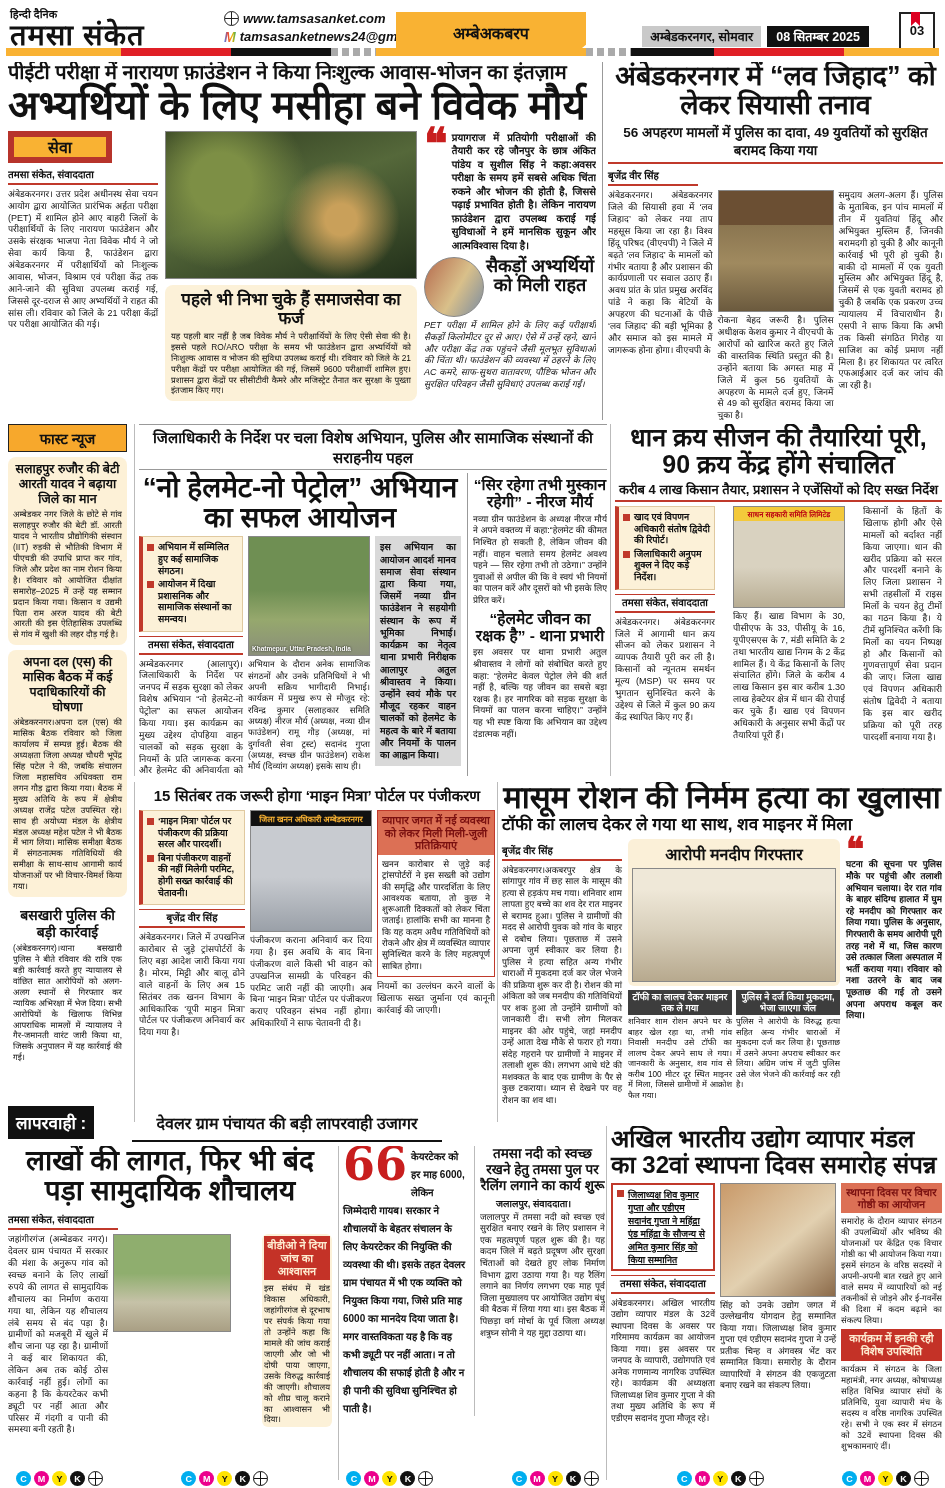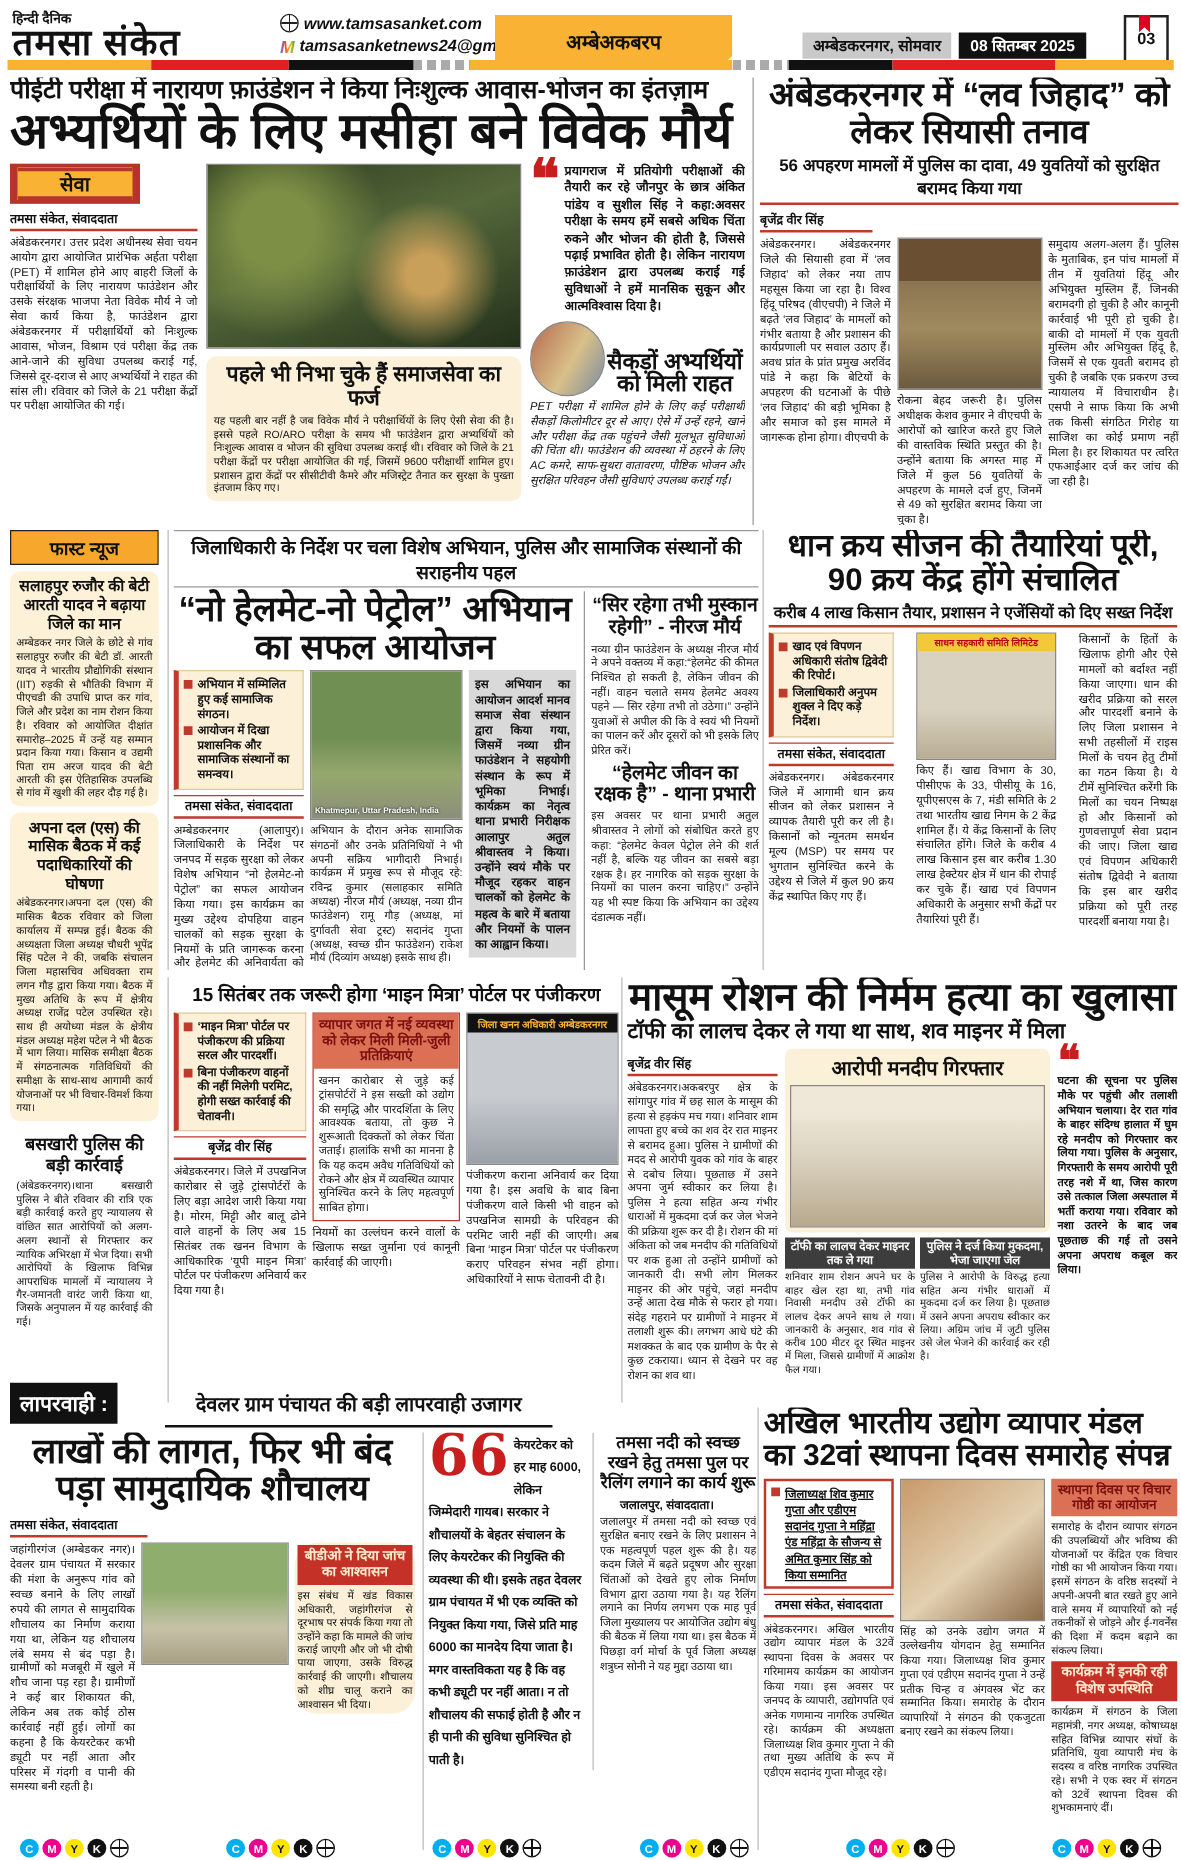--- a/index.html
+++ b/index.html
@@ -44,21 +44,21 @@
   .pet-row{display:flex;gap:7px;margin-top:5px;}
   .tag-seva{width:92px;background:#F9B233;border:3px solid #B7342B;border-left-width:6px;border-right-width:6px;
     text-align:center;font-weight:800;font-size:16px;padding:2px 0;box-shadow:inset 0 3px 0 #B7342B, inset 0 -3px 0 #B7342B;}
   .ph-pet1{height:146px;background:radial-gradient(circle at 22% 35%,#7d8f45 0 14%,transparent 40%),
     radial-gradient(circle at 70% 60%,#c9a05a 0 8%,transparent 30%),
     linear-gradient(160deg,#2e3b1f,#55683a 45%,#22301a);}
   .capbox{background:#FCF1D8;border-radius:8px;padding:5px 6px;margin-top:6px;flex:1;}
   .cap-title{font-size:17px;font-weight:800;text-align:center;line-height:1.12;}
   .cap-text{font-size:8.4px;line-height:1.3;margin-top:3px;}
   .pet-quote{font-size:10px;font-weight:700;line-height:1.35;}
-  .relief-row{display:flex;gap:0;align-items:flex-end;margin-top:5px;}
+  .relief-row{display:flex;gap:0;align-items:flex-start;margin-top:5px;}
   .ph-pet2{width:58px;height:58px;border-radius:50%;flex:0 0 auto;border:1px solid #888;
     background:linear-gradient(120deg,#b56a4e,#d9c08a 55%,#7a8ba0);}
   .relief-title{font-size:18px;font-weight:800;line-height:1.05;text-align:center;}
   .relief-text{font-size:9px;font-style:italic;line-height:1.3;margin-top:3px;}
   
   .lj{border-left:1px solid #999;padding-left:5px;}
   .lj-headline{font-size:27px;font-weight:800;text-align:center;line-height:1.08;}
   .lj-subdeck{font-size:13.5px;font-weight:800;text-align:center;border-bottom:2px solid #c0392b;padding:3px 0;}
   .lj-grid{display:flex;gap:5px;margin-top:3px;}
   .ph-lj{height:120px;background:linear-gradient(180deg,#6b4f33 0 28%,#8a7550 28%,#a08a5f 60%,#6b5a3e);}
@@ -99,21 +99,21 @@
   .ar-title{font-size:16px;font-weight:800;text-align:center;margin-bottom:3px;}
   .ph-ro{height:112px;background:linear-gradient(180deg,#efe8d8 0 18%,#d8cfbb 55%,#b7a98e);}
   .cap-row{display:flex;gap:4px;margin-top:4px;}
   .cap-col{flex:1;}
   .cap-head{background:#3d3d3d;color:#fff;font-size:9.3px;font-weight:800;text-align:center;padding:2px;line-height:1.15;}
   .cap-body{font-size:8.2px;line-height:1.28;margin-top:2px;}
   
   .lp-kicker{font-size:16px;font-weight:800;text-align:center;border-bottom:2px solid #111;padding-bottom:2px;}
   .tl-headline{font-size:28px;font-weight:800;text-align:center;line-height:1.08;}
   .ph-tl{height:96px;background:linear-gradient(180deg,#8fae6e 0 40%,#c6c2a8 70%,#a99f84);}
-  .bdo-box{background:#FCF1D8;border-radius:18px;padding:2px;}
+  .bdo-box{background:#FCF1D8;border-radius:6px;padding:2px;margin-left:26px;}
   .bdo-title{background:#C43227;color:#FDEBD0;font-weight:800;font-size:11px;text-align:center;padding:3px;line-height:1.15;}
   .bdo-text{font-size:8.4px;line-height:1.3;margin-top:3px;}
   .q66{color:#c81e1e;font-size:46px;font-weight:800;line-height:0.8;font-family:"DejaVu Serif",serif;float:left;margin-right:4px;}
   .q66-text{font-size:10px;font-weight:700;line-height:1.32;}
   .rv-title{font-size:13.5px;font-weight:800;text-align:center;line-height:1.2;}
   .rv-byline{font-size:9.5px;font-weight:800;text-align:left;margin:2px 16px;}
   
   .vy-headline{font-size:24px;font-weight:800;line-height:1.1;}
   .vy-box{border:2px solid #c0392b;padding:3px 4px;}
   .ph-vy{height:112px;background:linear-gradient(140deg,#c99a6a,#e2d0b0 55%,#8c6b4a);}
@@ -310,32 +310,32 @@
               <span>‘माइन मित्रा’ पोर्टल पर पंजीकरण की प्रक्रिया सरल और पारदर्शी।</span>
             </div>
           <div class="bi">
               <span class="sq"></span>
               <span>बिना पंजीकरण वाहनों की नहीं मिलेगी परमिट, होगी सख्त कार्रवाई की चेतावनी।</span>
             </div>
         </div>
         <div class="byline center">बृजेंद्र वीर सिंह</div>
         <div class="bodytxt jt">अंबेडकरनगर। जिले में उपखनिज कारोबार से जुड़े ट्रांसपोर्टरों के लिए बड़ा आदेश जारी किया गया है। मोरम, मिट्टी और बालू ढोने वाले वाहनों के लिए अब 15 सितंबर तक खनन विभाग के आधिकारिक ‘यूपी माइन मित्रा’ पोर्टल पर पंजीकरण अनिवार्य कर दिया गया है।</div>
       </div>
+      <div style="width:122px;">
+        <div class="photo ph-up">
+          <div class="up-label">जिला खनन अधिकारी अम्बेडकरनगर</div>
+        </div>
+        <div class="bodytxt jt" style="margin-top:3px;">पंजीकरण कराना अनिवार्य कर दिया गया है। इस अवधि के बाद बिना पंजीकरण वाले किसी भी वाहन को उपखनिज सामग्री के परिवहन की परमिट जारी नहीं की जाएगी। अब बिना ‘माइन मित्रा’ पोर्टल पर पंजीकरण कराए परिवहन संभव नहीं होगा। अधिकारियों ने साफ चेतावनी दी है।</div>
+      </div>
       <div style="flex:1;">
         <div class="reaction">
           <div class="reaction-title">व्यापार जगत में नई व्यवस्था को लेकर मिली मिली-जुली प्रतिक्रियाएं</div>
           <div class="reaction-text jt">खनन कारोबार से जुड़े कई ट्रांसपोर्टरों ने इस सख्ती को उद्योग की समृद्धि और पारदर्शिता के लिए आवश्यक बताया, तो कुछ ने शुरूआती दिक्कतों को लेकर चिंता जताई। हालांकि सभी का मानना है कि यह कदम अवैध गतिविधियों को रोकने और क्षेत्र में व्यवस्थित व्यापार सुनिश्चित करने के लिए महत्वपूर्ण साबित होगा।</div>
         </div>
         <div class="bodytxt jt">नियमों का उल्लंघन करने वालों के खिलाफ सख्त जुर्माना एवं कानूनी कार्रवाई की जाएगी।</div>
-      </div>
-      <div style="width:122px;">
-        <div class="photo ph-up">
-          <div class="up-label">जिला खनन अधिकारी अम्बेडकरनगर</div>
-        </div>
-        <div class="bodytxt jt" style="margin-top:3px;">पंजीकरण कराना अनिवार्य कर दिया गया है। इस अवधि के बाद बिना पंजीकरण वाले किसी भी वाहन को उपखनिज सामग्री के परिवहन की परमिट जारी नहीं की जाएगी। अब बिना ‘माइन मित्रा’ पोर्टल पर पंजीकरण कराए परिवहन संभव नहीं होगा। अधिकारियों ने साफ चेतावनी दी है।</div>
       </div>
     </div>
   </div>
 
   <div class="sec" style="left:497px;top:782px;width:440px;height:340px;border-left:1px solid #bbb;padding-left:4px;">
     <div class="ro-headline">मासूम रोशन की निर्मम हत्या का खुलासा</div>
     <div class="ro-subdeck">टॉफी का लालच देकर ले गया था साथ, शव माइनर में मिला</div>
     <div style="display:flex;gap:6px;margin-top:4px;">
       <div style="width:120px;">
         <div class="byline">बृजेंद्र वीर सिंह</div>

